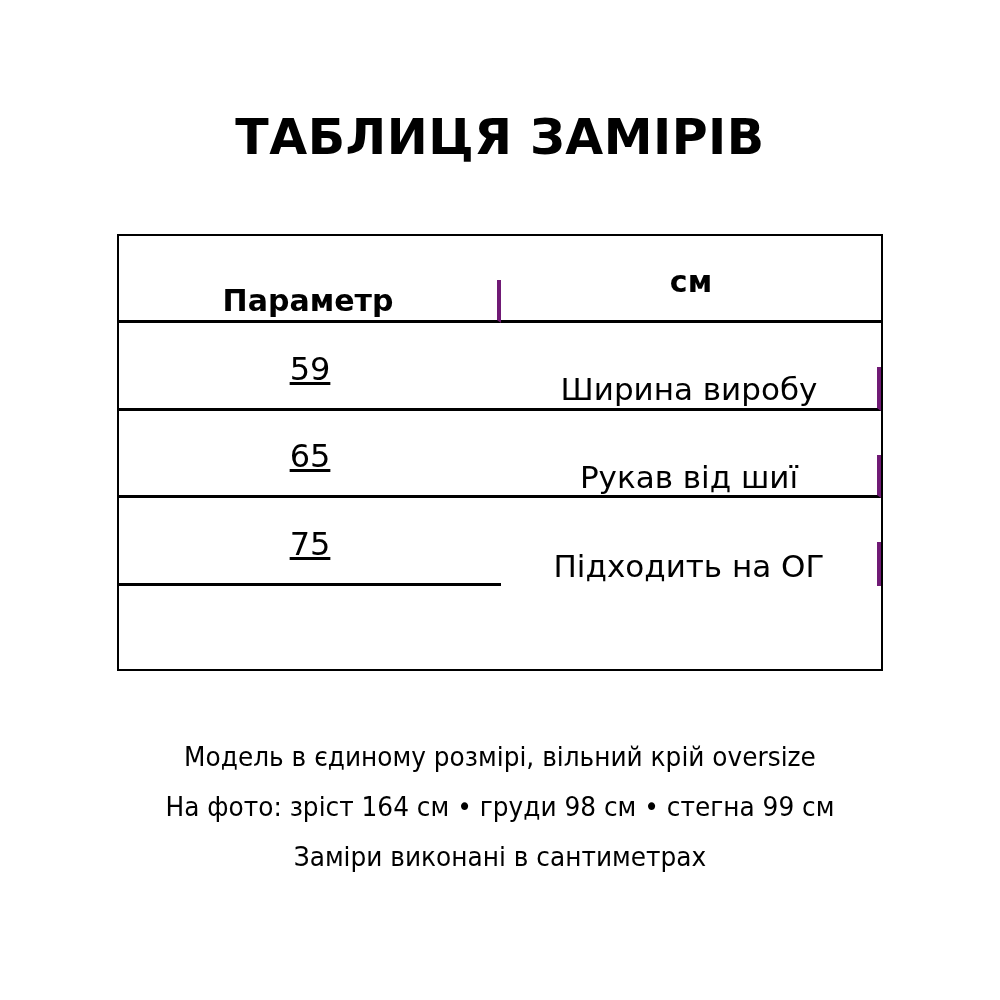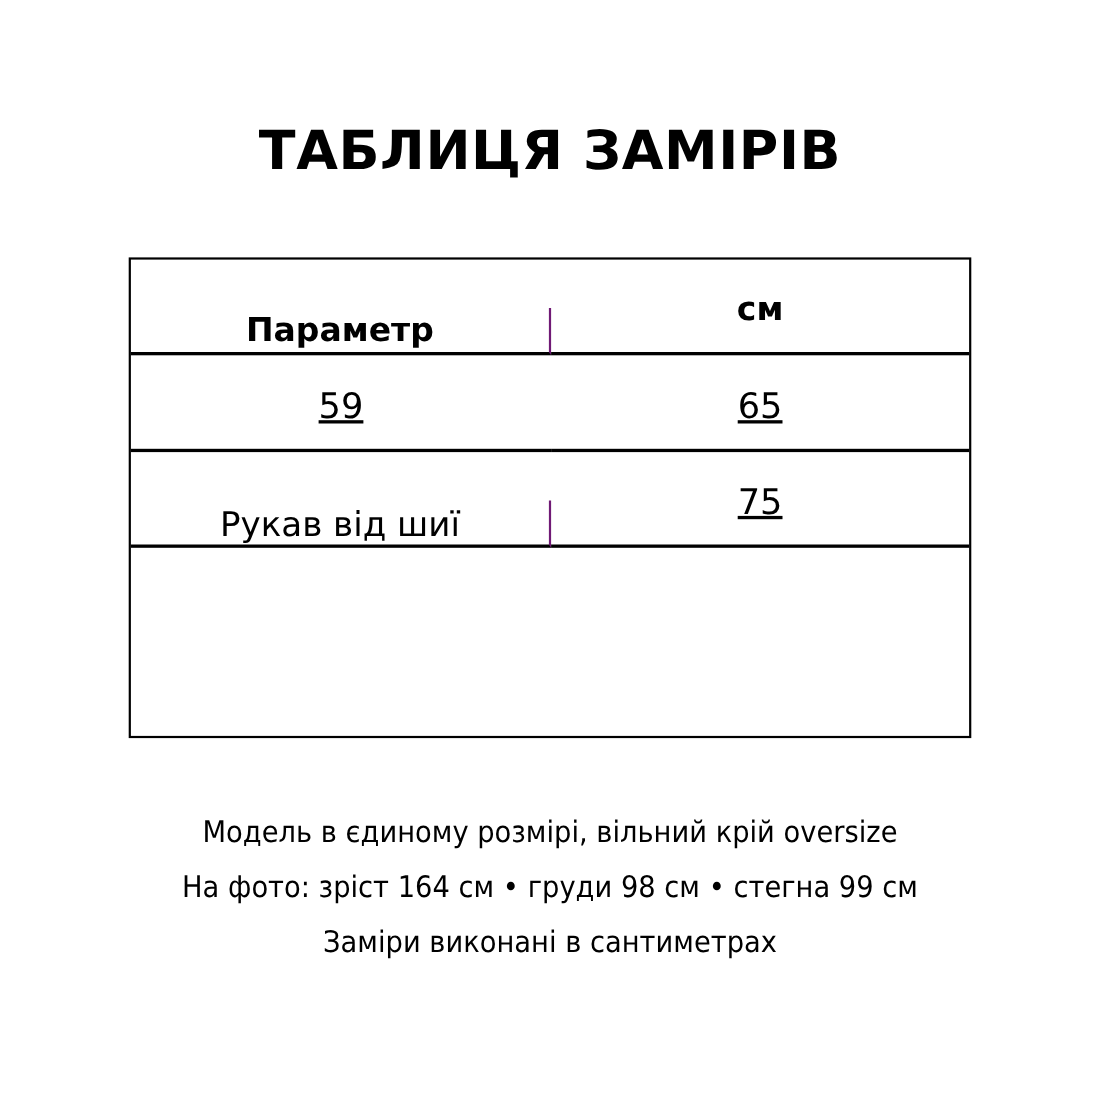--- a/index.html
+++ b/index.html
@@ -41,21 +41,21 @@
     .cell {
       display: flex;
       align-items: center;
       justify-content: center;
       font-size: 31px;
       box-sizing: border-box;
       border-bottom: 3px solid #000;
       padding-top: 3px;
     }
     .cell.left {
-      border-right: 2px solid #701a75;
+      border-right: 4px solid #701a75;
       margin-top: 44px;
     }
     .cell.head {
       font-weight: bold;
       font-size: 30px;
       padding-top: 0;
     }
     .cell.head.right {
       padding-top: 6px;
     }
@@ -86,24 +86,26 @@
 <body>
 
 <h1 class="title">ТАБЛИЦЯ ЗАМІРІВ</h1>
 
 <div class="size-table">
   <div class="cell left head">Параметр</div>
   <div class="cell right head">см</div>
 
   <div class="cell right value">59</div>
 
+  <div class="cell left">Ширина виробу</div>
   <div class="cell right value">65</div>
 
   <div class="cell left">Рукав від шиї</div>
   <div class="cell right value">75</div>
 
+  <div class="cell left last">Підходить на ОГ</div>
 </div>
 
 <div class="notes">
   <div>Модель в єдиному розмірі, вільний крій oversize</div>
   <div>На фото: зріст 164 см • груди 98 см • стегна 99 см</div>
   <div>Заміри виконані в сантиметрах</div>
 </div>
 
 </body></html>

